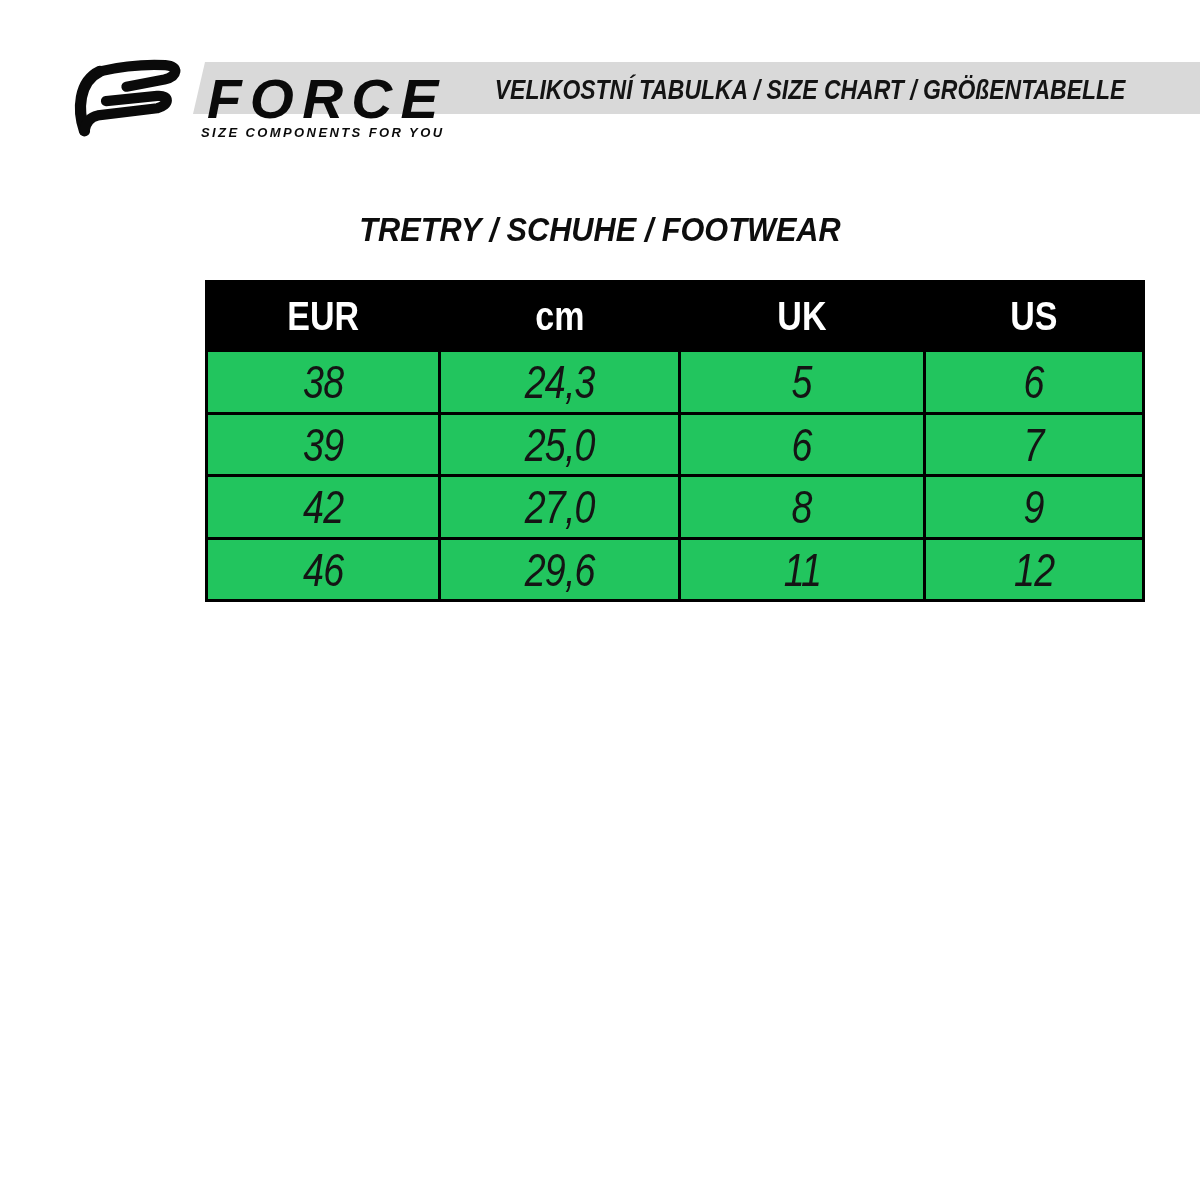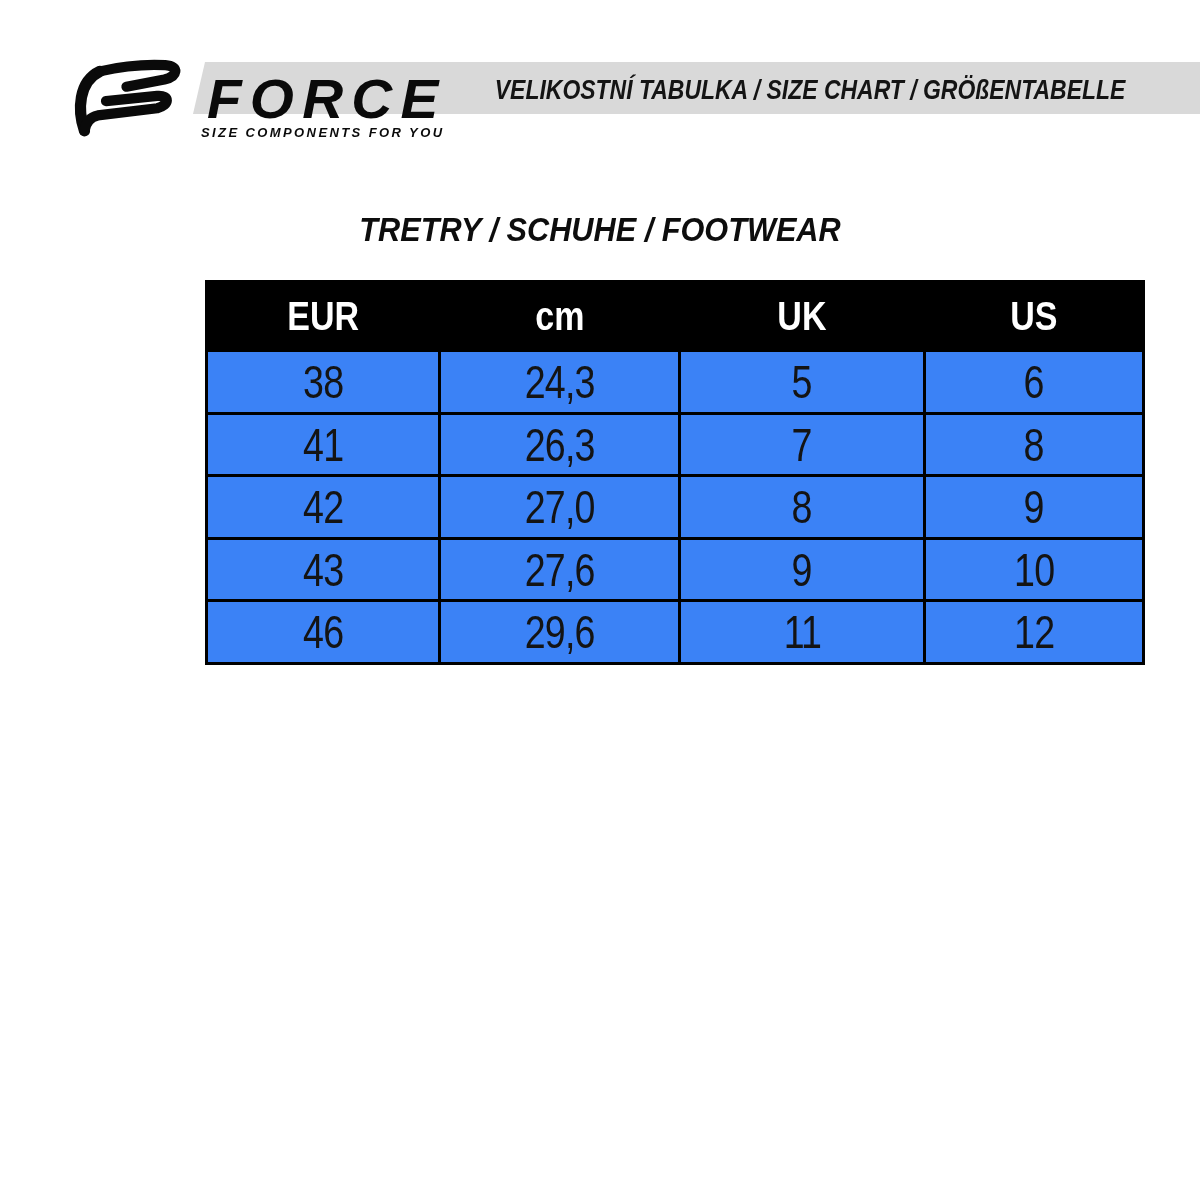--- a/index.html
+++ b/index.html
@@ -71,21 +71,21 @@
   col.c1 { width:24.9%; }
   col.c2 { width:25.6%; }
   col.c3 { width:26.1%; }
   col.c4 { width:23.4%; }
   .size-table th, .size-table td {
     border:3px solid #000;
     text-align:center; vertical-align:middle;
     padding:0;
   }
   .size-table thead tr { height:69px; background:#000; }
-  .size-table tbody tr { height:62.5px; background:#3b82f6; }
+  .size-table tbody tr { height:62.5px; background:#22c55e;font-style:italic; }
   .hdr {
     display:inline-block;
     color:#fff; font-weight:bold; font-size:40px;
     transform:scaleX(0.85); transform-origin:center;
     letter-spacing:0;
   }
   .num {
     display:inline-block;
     font-size:47px; font-weight:normal;
     color:#141414; letter-spacing:-1px;
@@ -127,36 +127,30 @@
       </tr>
     </thead>
     <tbody id="size-tbody">
         <tr>
           <td><span class="num">38</span></td>
           <td><span class="num">24,3</span></td>
           <td><span class="num">5</span></td>
           <td><span class="num">6</span></td>
         </tr>
         <tr>
-          <td><span class="num">41</span></td>
-          <td><span class="num">26,3</span></td>
+          <td><span class="num">39</span></td>
+          <td><span class="num">25,0</span></td>
+          <td><span class="num">6</span></td>
           <td><span class="num">7</span></td>
-          <td><span class="num">8</span></td>
         </tr>
         <tr>
           <td><span class="num">42</span></td>
           <td><span class="num">27,0</span></td>
           <td><span class="num">8</span></td>
           <td><span class="num">9</span></td>
-        </tr>
-        <tr>
-          <td><span class="num">43</span></td>
-          <td><span class="num">27,6</span></td>
-          <td><span class="num">9</span></td>
-          <td><span class="num">10</span></td>
         </tr>
         <tr>
           <td><span class="num">46</span></td>
           <td><span class="num">29,6</span></td>
           <td><span class="num">11</span></td>
           <td><span class="num">12</span></td>
         </tr>
       </tbody>
   </table>
 

